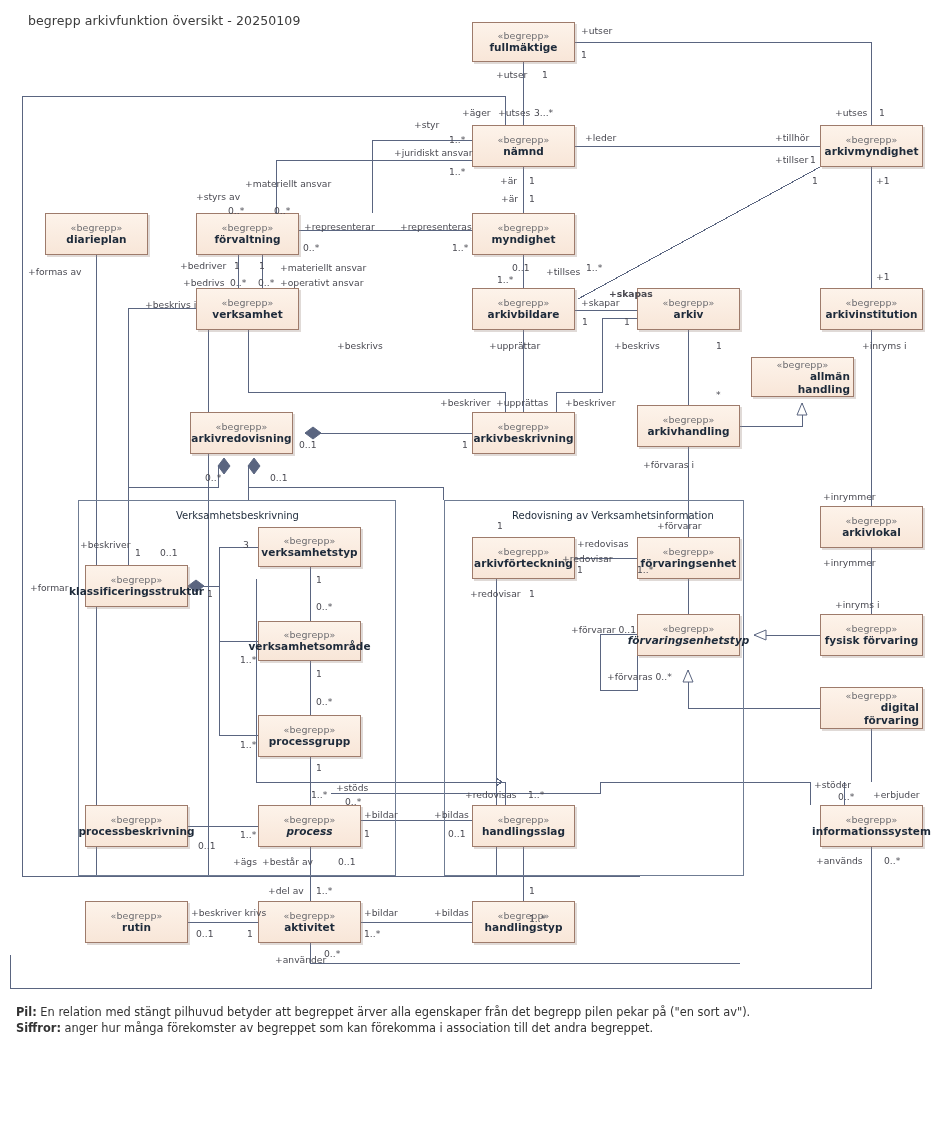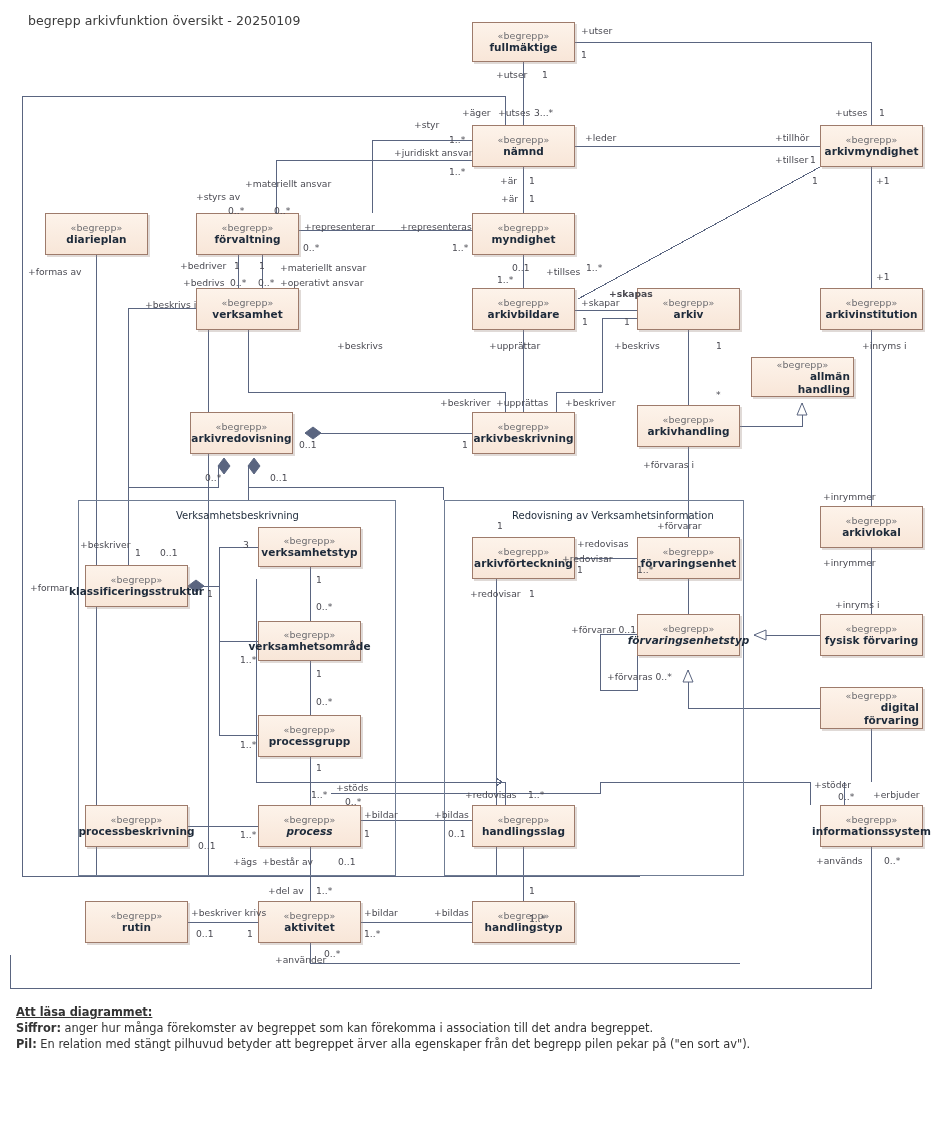--- a/index.html
+++ b/index.html
@@ -471,20 +471,19 @@
       <div class="lbl" style="left: 434px; top: 908px;">+bildas</div>
       <div class="lbl" style="left: 529px; top: 914px;">1..*</div>
       <div class="lbl" style="left: 196px; top: 929px;">0..1</div>
       <div class="lbl" style="left: 247px; top: 929px;">1</div>
       <div class="lbl" style="left: 364px; top: 929px;">1..*</div>
       <div class="lbl" style="left: 275px; top: 955px;">+använder</div>
       <div class="lbl" style="left: 324px; top: 949px;">0..*</div>
     </div>
 
   <div id="legend">
-    <span class="head">Att läsa diagrammet:</span>
     <div id="legend-lines">
+        <p><b>Pil:</b><span> En relation med stängt pilhuvud betyder att begreppet ärver alla egenskaper från det begrepp pilen pekar på ("en sort av").</span></p>
         <p><b>Siffror:</b><span> anger hur många förekomster av begreppet som kan förekomma i association till det andra begreppet.</span></p>
-        <p><b>Pil:</b><span> En relation med stängt pilhuvud betyder att begreppet ärver alla egenskaper från det begrepp pilen pekar på ("en sort av").</span></p>
       </div>
   </div>
 
 </div>
 
 </body></html>

